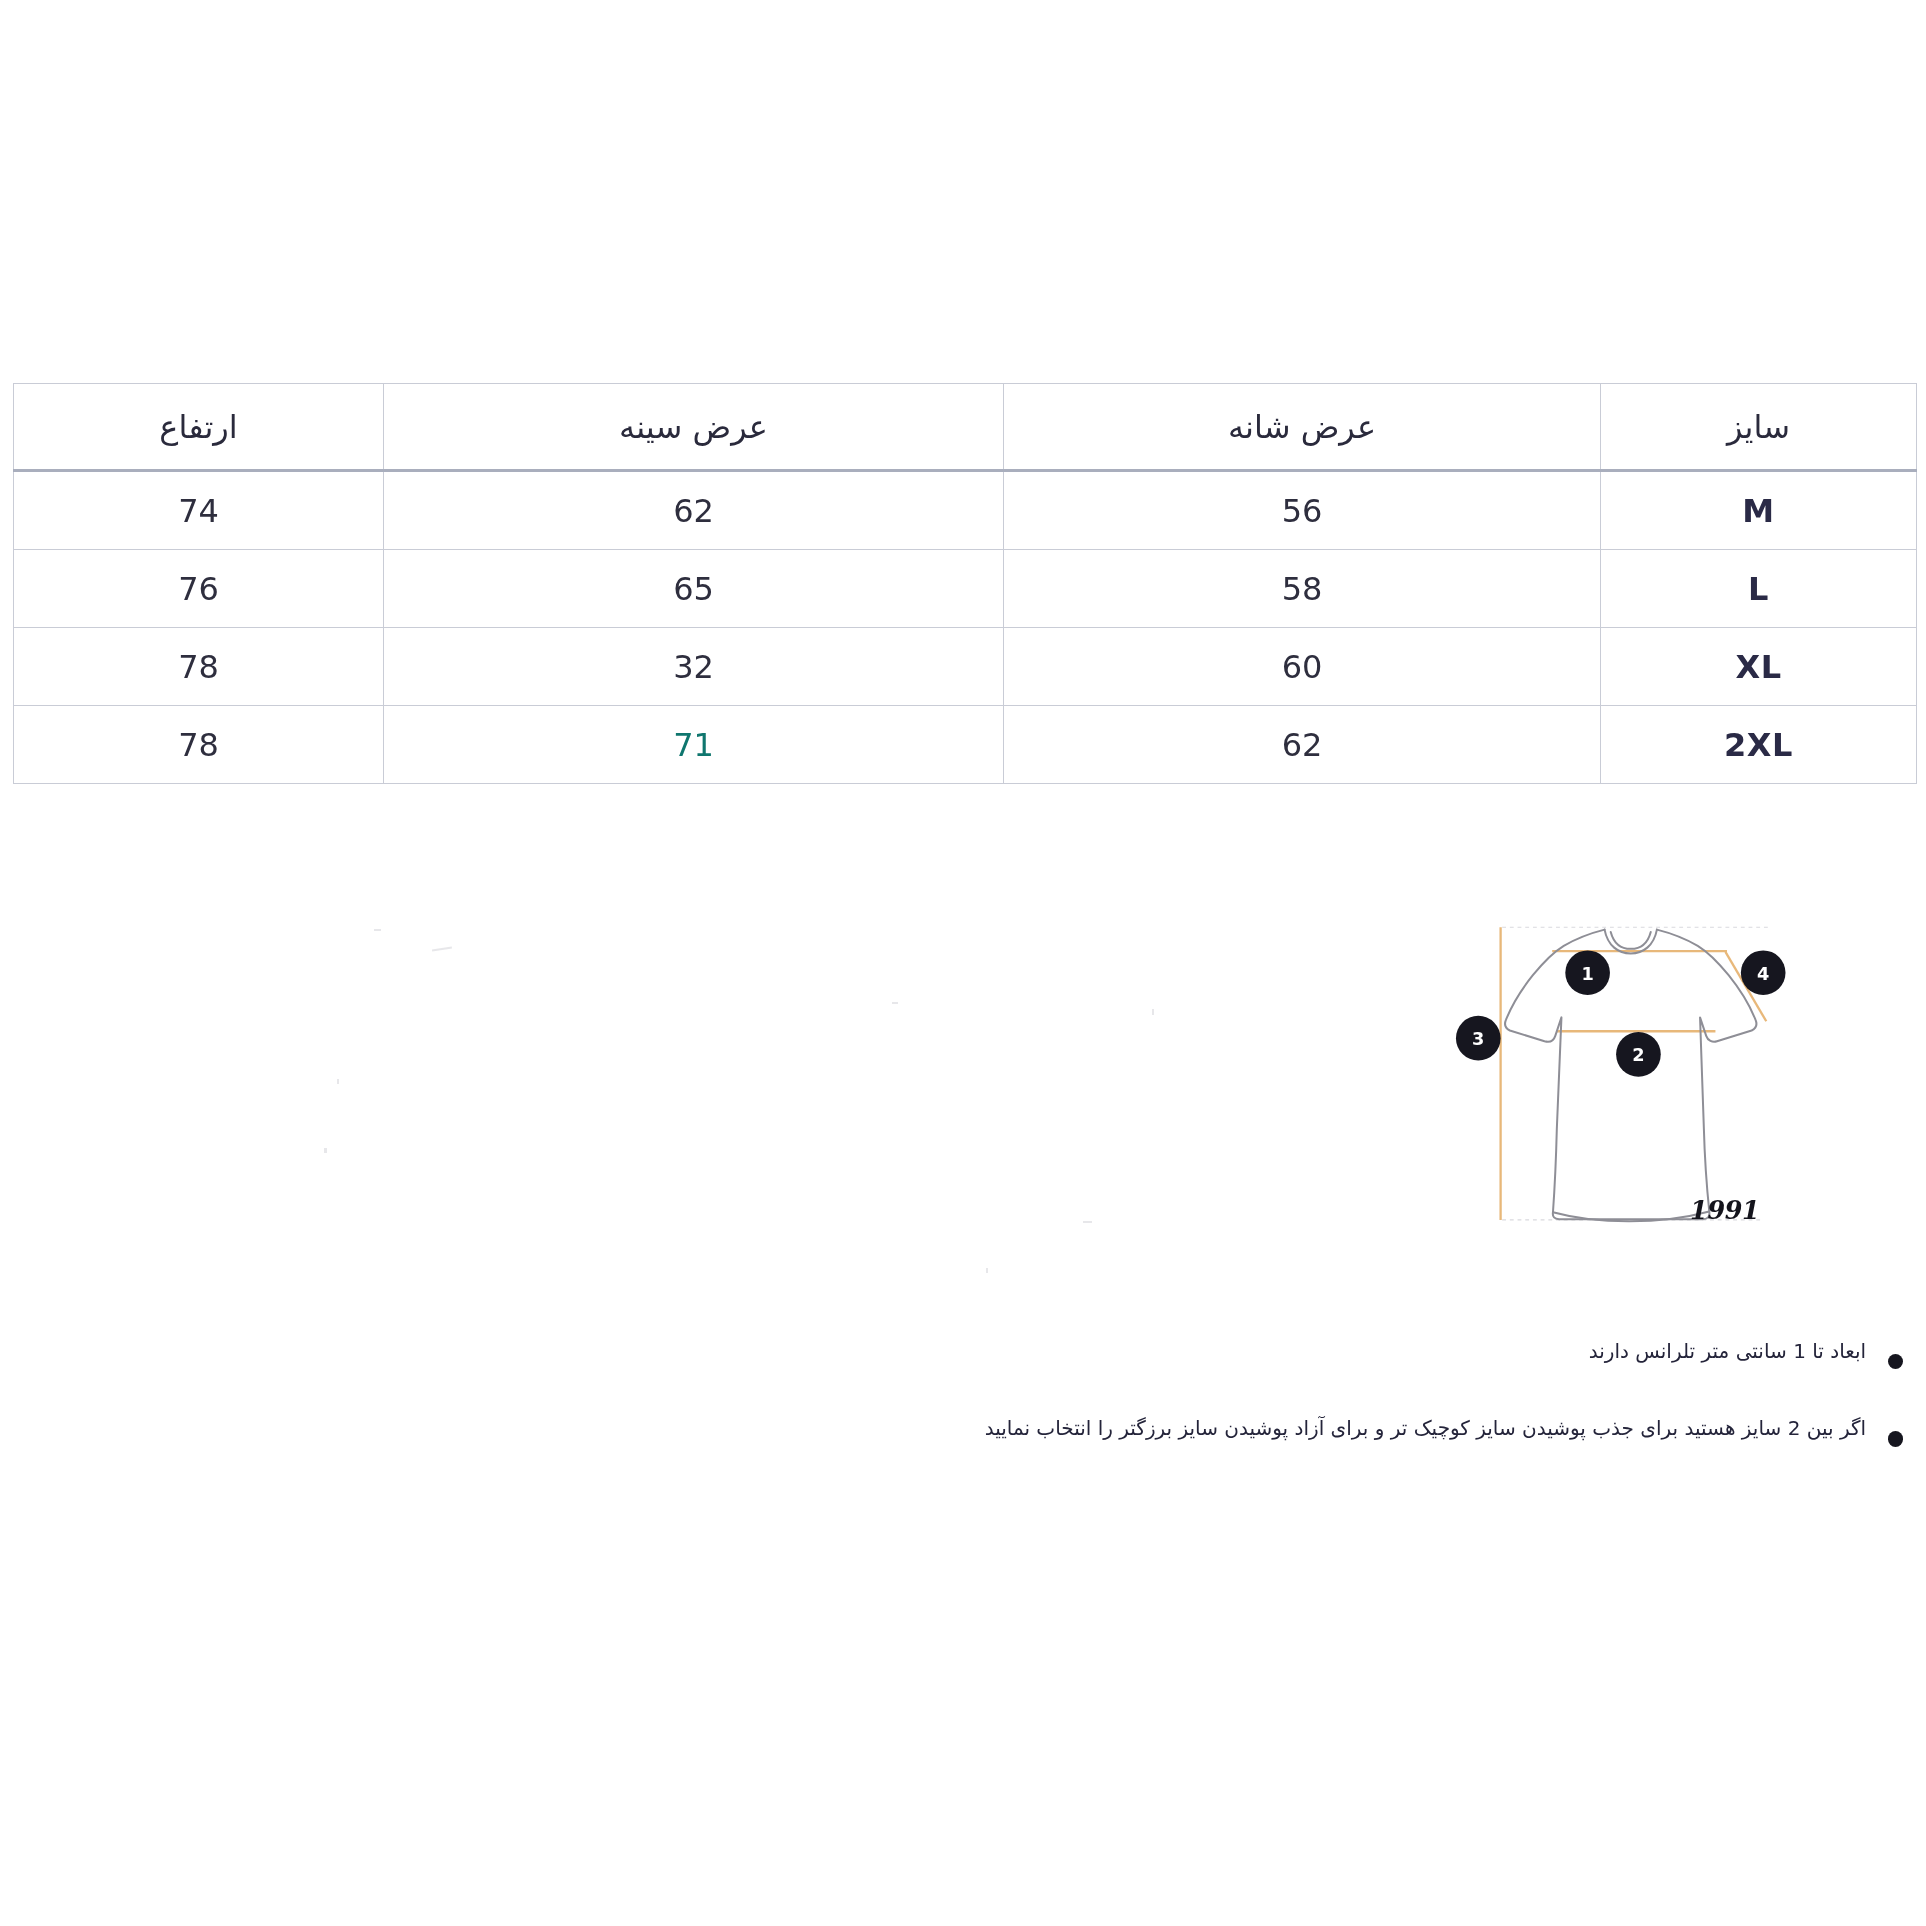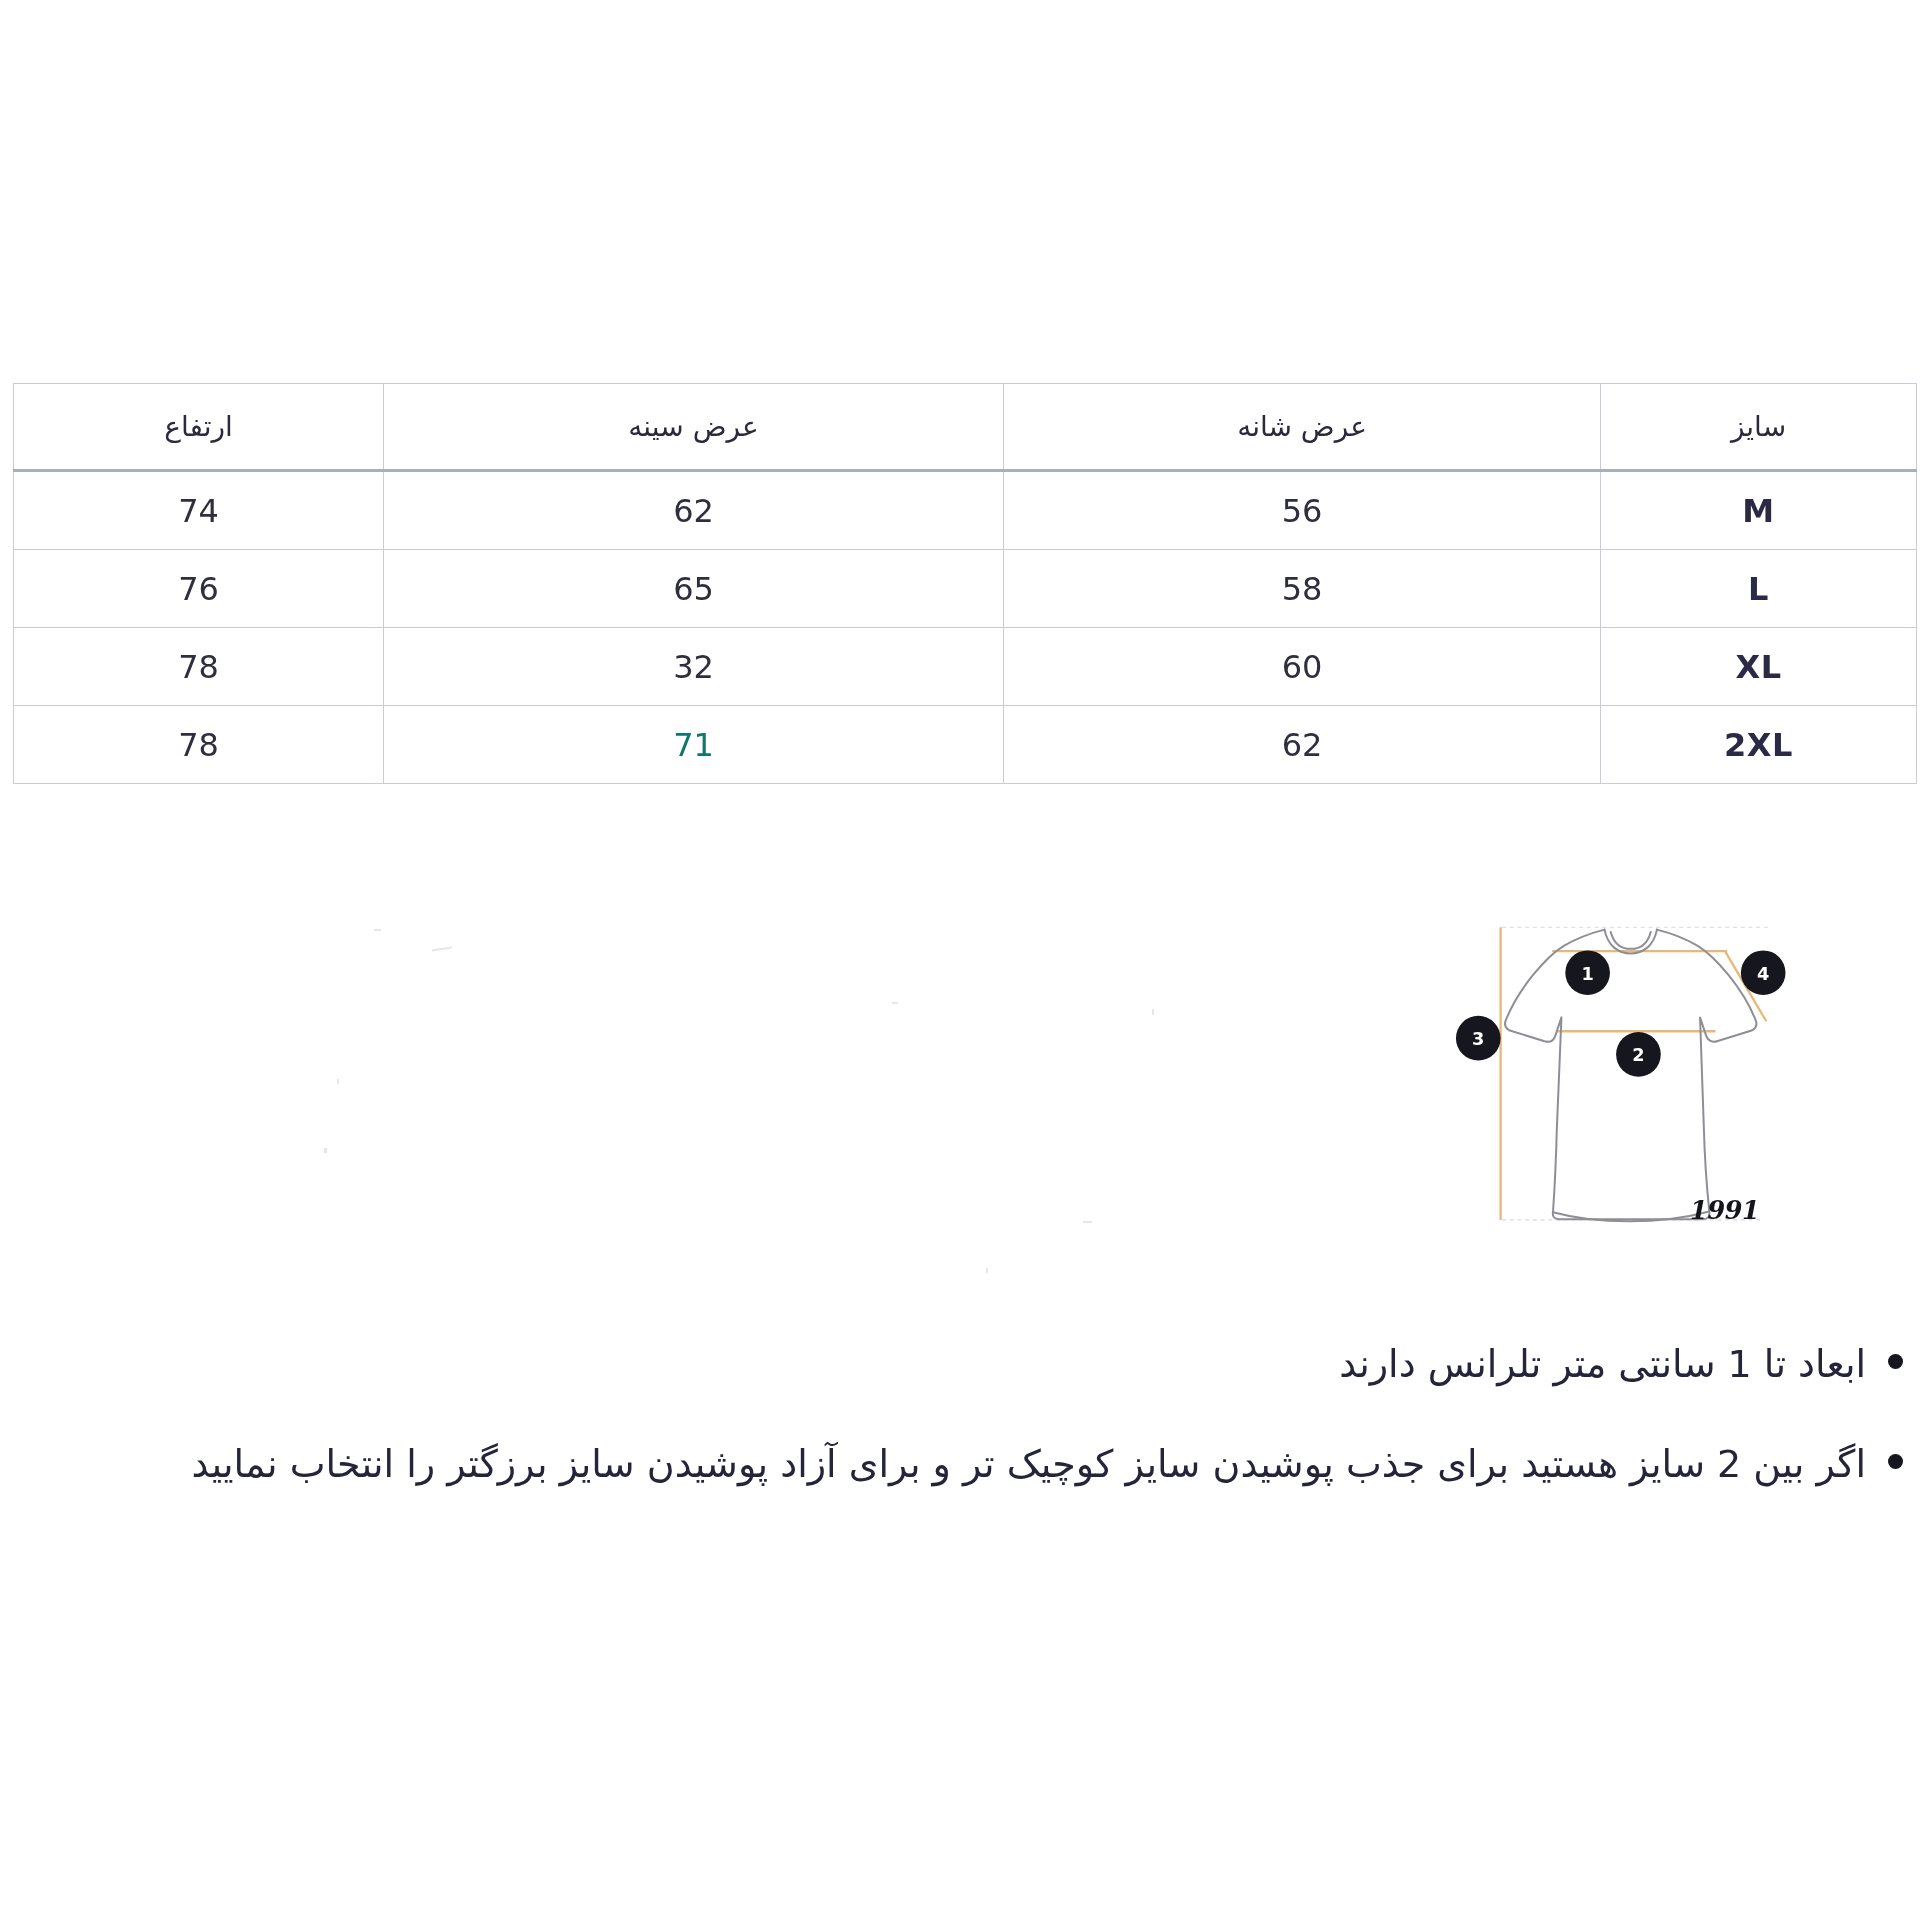--- a/index.html
+++ b/index.html
@@ -39,21 +39,21 @@
   table.size-table td {
     border: 0.8px solid #c9ccd6;
     text-align: center;
     vertical-align: middle;
     background: #ffffff;
     padding: 0;
   }
   table.size-table thead th {
     height: 85px;
     font-weight: 400;
-    font-size: 28px;
+    font-size: 32px;
     color: #2a2a3c;
     border-bottom: 3.1px solid #a9aebd;
     letter-spacing: 0.2px;
   }
   table.size-table tbody td {
     height: 77px;
     font-size: 32px;
     color: #2e2e3e;
   }
   table.size-table tbody td.size-cell {
@@ -110,21 +110,21 @@
     flex: 0 0 auto;
     width: 15.4px;
     height: 15.4px;
     border-radius: 50%;
     background: #16161f;
     margin-top: 17px;
     margin-left: 21.6px;
   }
   .note-text {
     flex: 0 0 auto;
-    font-size: 38px;
+    font-size: 20px;
     line-height: 1.45;
     color: #24243a;
     white-space: nowrap;
     letter-spacing: 0.2px;
   }
 
   
   .speck { position: absolute; background: #cfcfd6; opacity: .5; }
 </style>
 </head>

